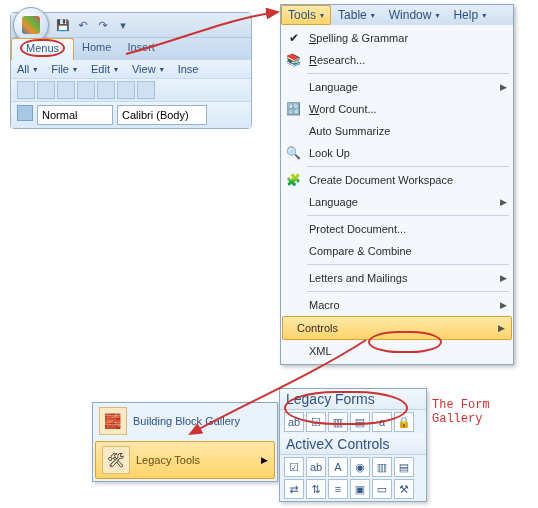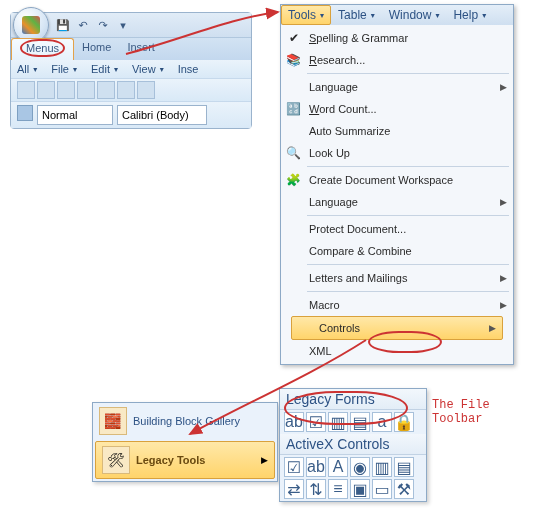--- a/index.html
+++ b/index.html
@@ -24,30 +24,30 @@
 .menubar{display:flex;align-items:center;height:20px;background:linear-gradient(#e4eef8,#cfdff0);font-size:12px}
 .menubar-item{padding:7px 7px;color:#2d5284;display:flex;align-items:center;gap:2px}
 .menubar-item.sel{background:linear-gradient(#ffe8a8,#ffd46b);border:1px solid #d9a13c;border-radius:2px;padding:2px 6px}
 .dd-small::after{content:"▾";font-size:8px;margin-left:2px}
 .menu-body{padding:2px 0}
 .mi{display:flex;align-items:center;height:22px;padding:0 18px 0 28px;position:relative;color:#2a2a2a}
 .mi .mi-icon{position:absolute;left:4px;width:18px;height:18px;display:flex;align-items:center;justify-content:center;font-size:12px}
 .mi .arrow{position:absolute;right:6px;font-size:9px;color:#555}
 .mi u{text-decoration:underline}
 .sep{height:1px;background:#c6d3e2;margin:2px 4px 2px 26px}
-.mi.hl{background:linear-gradient(#ffe8a8,#ffd46b);border:1px solid #d9a13c;border-radius:2px;margin:0 10px;padding-left:27px}
+.mi.hl{background:linear-gradient(#ffe8a8,#ffd46b);border:1px solid #d9a13c;border-radius:2px;margin:0 1px;padding-left:14px}
 .red-oval{position:absolute;border:2px solid #c33;border-radius:50%/60%;pointer-events:none}
 .popup{position:absolute;background:#eaf2fb;border:1px solid #8da9c6;box-shadow:2px 2px 4px rgba(0,0,0,.2)}
 .popup-title{background:linear-gradient(#f2f7fc,#e3edf7);padding:2px 6px;color:#2d5284;border-bottom:1px solid #c1d2e4;font-size:14px}
 .popup-row{display:flex;align-items:center;padding:4px 6px;gap:6px}
 .popup-row .picon{width:26px;height:26px;background:#f9e9c5;border:1px solid #d9b97a;display:flex;align-items:center;justify-content:center;font-size:14px}
 .popup-row.hl{background:linear-gradient(#ffe8a8,#ffd46b);border:1px solid #d9a13c;margin:2px;border-radius:2px}
 .palette{position:absolute;left:279px;top:388px;width:146px;background:#eaf2fb;border:1px solid #8da9c6;box-shadow:2px 2px 4px rgba(0,0,0,.2)}
 .pal-icons{display:flex;flex-wrap:wrap;gap:2px;padding:2px 4px}
-.pal-icons .pi{width:18px;height:18px;background:#fff;border:1px solid #a7c0da;display:flex;align-items:center;justify-content:center;font-size:16px;color:#3a5d88}
+.pal-icons .pi{width:18px;height:18px;background:#fff;border:1px solid #a7c0da;display:flex;align-items:center;justify-content:center;font-size:11px;color:#3a5d88}
 .note{position:absolute;left:432px;top:398px;color:#c33;font-family:"Courier New",monospace;font-size:12px}
 .arrow-svg{position:absolute;pointer-events:none}
 </style>
 </head>
 <body>
 
 <div class="ribbon">
   <div class="qat">
     <div class="orb">
         <div class="orb-inner"></div>
@@ -154,21 +154,21 @@
 </div>
 <div class="red-oval" style="left:368px;top:331px;width:70px;height:18px"></div>
 
 <div class="popup" style="left:92px;top:402px;width:184px">
   <div class="popup-row">
     <div class="picon">🧱</div>
     <span style="color:#2d5284">Building Block Gallery</span>
   </div>
   <div class="popup-row hl">
     <div class="picon">🛠</div>
-    <span style="color:#6a4a10;font-weight:700">Legacy Tools</span>
+    <span style="color:#6a4a10;font-weight:400">Legacy Tools</span>
     <span class="arrow" style="margin-left:auto;font-size:9px">▶</span>
   </div>
 </div>
 
 <div class="palette">
   <div class="popup-title">Legacy Forms</div>
   <div class="pal-icons">
     <div class="pi">ab</div>
     <div class="pi">☑</div>
     <div class="pi">▥</div>
@@ -187,21 +187,21 @@
     <div class="pi">⇄</div>
     <div class="pi">⇅</div>
     <div class="pi">≡</div>
     <div class="pi">▣</div>
     <div class="pi">▭</div>
     <div class="pi">⚒</div>
   </div>
 </div>
 <div class="red-oval" style="left:284px;top:391px;width:120px;height:30px"></div>
 
-<div class="note">The File Toolbar</div>
+<div class="note">The Form Gallery</div>
 
 <svg class="arrow-svg" style="left:120px;top:0;width:170px;height:70px">
   <defs>
       <marker id="ah1" markerWidth="8" markerHeight="8" refX="6" refY="3" orient="auto">
         <path d="M0,0 L7,3 L0,6 Z" fill="#c33"></path>
       </marker>
     </defs>
   <path d="M6,54 C60,40 110,18 158,12" stroke="#c33" stroke-width="2" fill="none" marker-end="url(#ah1)"></path>
 </svg>
 <svg class="arrow-svg" style="left:180px;top:336px;width:200px;height:110px">

